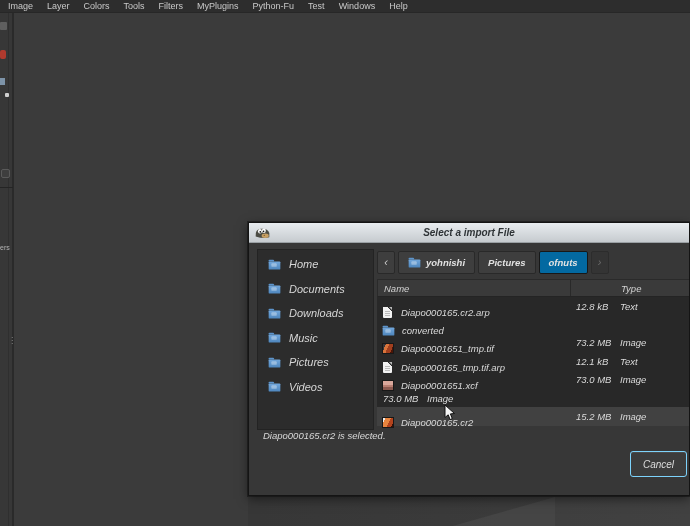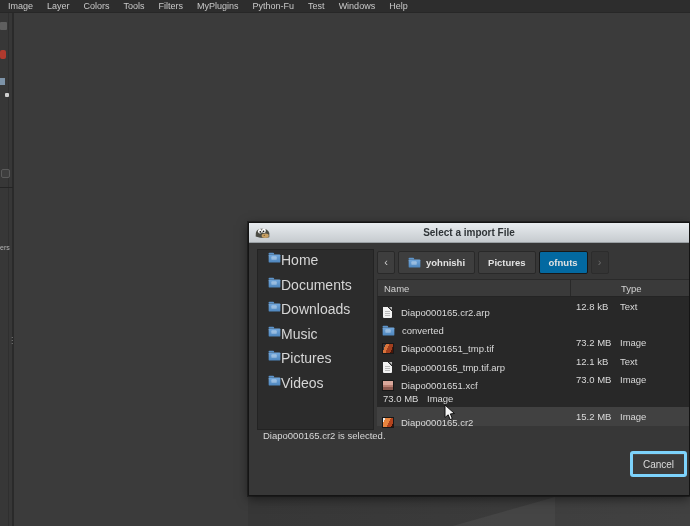--- a/index.html
+++ b/index.html
@@ -36,37 +36,38 @@
   .wedge-a { position:absolute; left:248px; top:497px; width:442px; height:29px;
              background:linear-gradient(to right, rgba(0,0,0,.07), rgba(255,255,255,.015)); }
   .wedge-b { position:absolute; left:430px; top:497px; width:125px; height:29px;
              background:rgba(255,255,255,.05); clip-path:polygon(100% 0, 18% 100%, 100% 100%); }
   .wedge-c { position:absolute; left:555px; top:497px; width:135px; height:29px; background:rgba(255,255,255,.02); }
   
   #dialog {
     position:absolute; left:248px; top:222px; width:442px; height:274px;
     background:#373737; border:1px solid #141414; overflow:hidden;
     box-shadow:0 3px 10px rgba(0,0,0,.5), 0 0 0 1px rgba(0,0,0,.35);
+    font-style:italic;
   }
   #titlebar {
     position:absolute; left:0; top:0; width:100%; height:20px;
     background:linear-gradient(#e8ecef,#c6cbcf); border-bottom:1px solid #9aa0a4;
   }
   #titlebar .title {
     position:absolute; left:0; right:0; top:0; height:20px; line-height:20px;
     text-align:center; font-size:10px; font-weight:700; color:#2f3437;
   }
   #wilber { position:absolute; left:5px; top:3px; width:17px; height:14px; }
   
   #sidebar {
     position:absolute; left:8px; top:26px; width:117px; height:181px;
     background:#2c2c2c; border:1px solid #232323; padding-top:2px;
   }
-  .side-item { height:24.5px; display:flex; align-items:flex-start; padding-left:10px;
-               font-size:14px; color:#d6d6d6; }
+  .side-item { height:24.5px; display:flex; align-items:center; gap:8px; padding-left:10px;
+               font-size:11px; color:#d6d6d6; }
   
   .folder {
     position:relative; width:13px; height:9px; background:linear-gradient(#72a7dc,#4e86bd);
     border-radius:1px; flex:none; margin-top:2px;
   }
   .folder::before { content:""; position:absolute; left:0; top:-2px; width:6px; height:2px;
     background:#5d94cb; border-radius:1px 1px 0 0; }
   .folder::after { content:""; position:absolute; left:3px; top:2px; width:6px; height:4px;
     background:rgba(255,255,255,.35); border-radius:1px; }
   .folder.small { transform:scale(.9); }
@@ -109,21 +110,21 @@
   .fi-text::after { content:""; position:absolute; left:2px; top:4px; width:5px; height:5px;
     background:repeating-linear-gradient(#bbb 0 1px, transparent 1px 2px); }
   .fi-img { border:1px solid #181818; }
   .fi-tif { background:linear-gradient(115deg,#35353a 22%,#d8743c 22% 46%,#a23f1e 46% 78%,#4a1507 78%); }
   .fi-xcf { background:linear-gradient(#d9a79b 0 45%,#b97f72 45% 70%,#8c5a50 70%); }
   .fi-cr2 { background:linear-gradient(115deg,#eeeeee 16%,#e8853f 16% 55%,#b3431d 55% 85%,#381005 85%); }
   
   #status { position:absolute; left:14px; top:207px; font-size:9.5px; color:#d8d8d8; }
   #cancel-btn {
     position:absolute; left:381px; top:228px; width:57px; height:26px;
-    background:#3c3c3c; border:3px solid #7dd3fc; border-radius:3px;
+    background:#3c3c3c; border:1px solid #7dd3fc; border-radius:3px;
     box-shadow:inset 0 1px 0 #4b4b4b; color:#dcdcdc; font-size:10px;
     display:flex; align-items:center; justify-content:center;
   }
   #next-btn-sliver {
     position:absolute; left:440px; top:228px; width:8px; height:26px;
     background:#3c3c3c; border:1px solid #262626; border-radius:3px 0 0 3px;
     box-shadow:inset 0 1px 0 #4b4b4b;
   }
   
   #cursor { position:absolute; left:444px; top:404px; width:12px; height:18px; z-index:50; }

